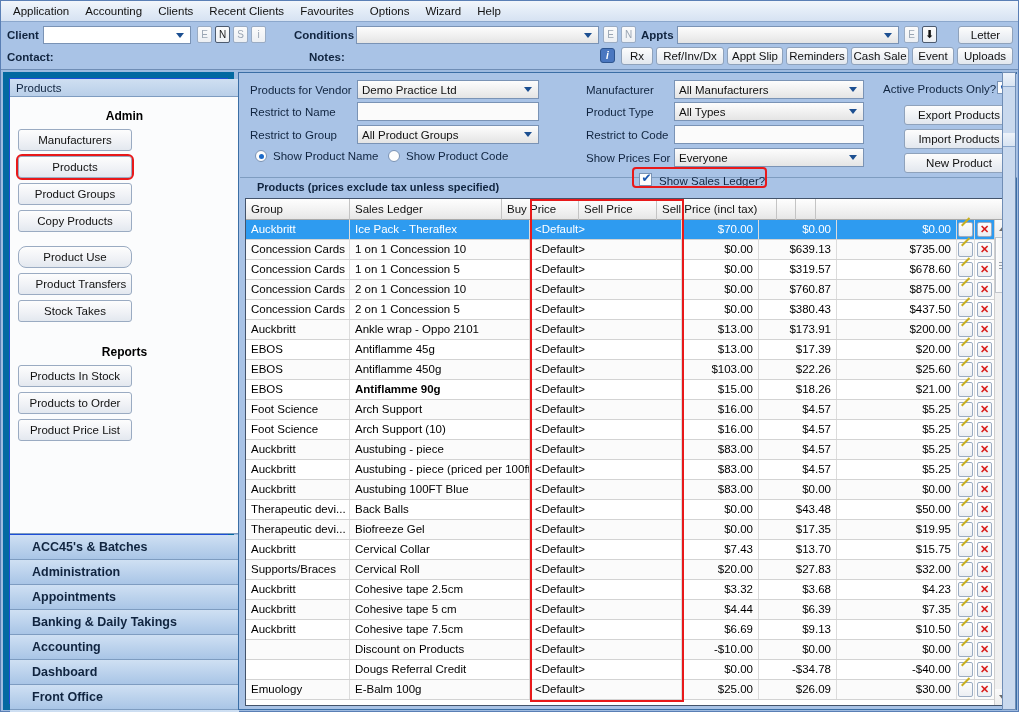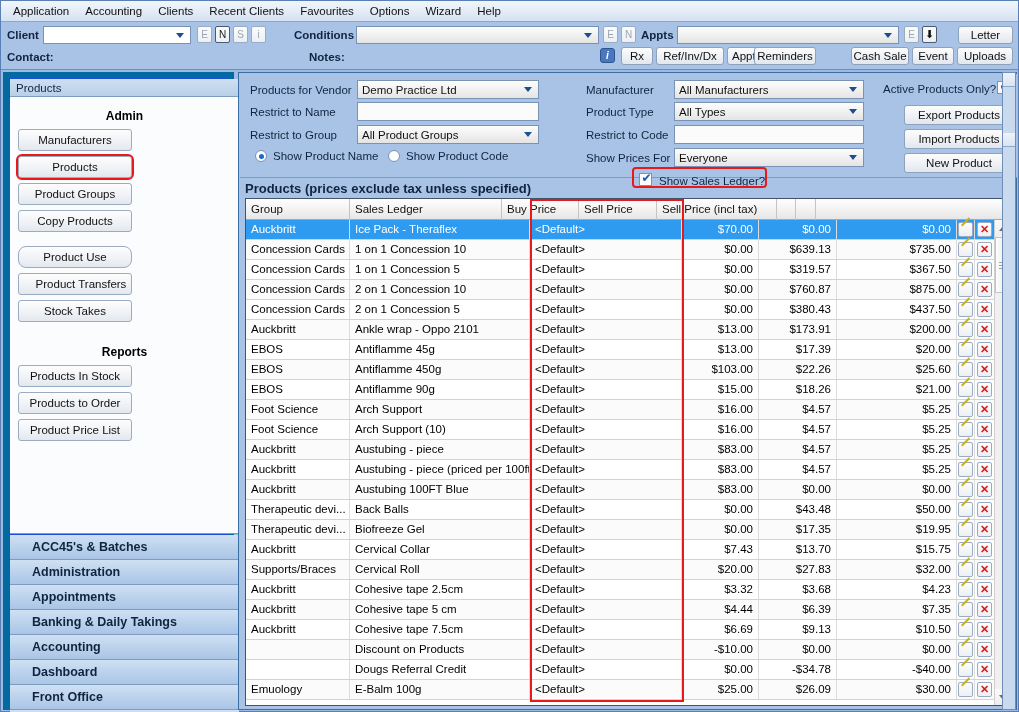--- a/index.html
+++ b/index.html
@@ -148,22 +148,22 @@
   .chk.on::after {
     content:"✔"; position:absolute; left:0px; top:-3px;
     font-size:12px; color:#1b57b0; line-height:15px; width:13px; text-align:center;
   }
   .redring {
     position:absolute; border:2px solid #e8191a; border-radius:4px;
     pointer-events:none;
   }
 
   .grid-title {
-    position:absolute; left:6px; top:108px;
-    font-weight:bold; font-size:13px; color:#10243f;
+    position:absolute; left:18px; top:108px;
+    font-weight:bold; font-size:11px; color:#10243f;
   }
 
   
   .grid {
     position:absolute; left:6px; top:125px; width:766px; height:508px;
     background:#ffffff; border:1px solid #43536b; overflow:hidden;
   }
   .ghead {
     position:absolute; left:0; top:0; width:766px; height:21px;
     background: linear-gradient(to bottom,#fefefe,#f1f1f1 60%,#e6e6e6);
@@ -295,21 +295,21 @@
     </div>
     <div class="sqbtn" style="left:903px; top:4px;">E</div>
     <div class="sqbtn dlbtn active" style="left:921px; top:4px;">⬇</div>
 
     <div class="pbtn" style="left:957px; top:4px; width:55px;">Letter</div>
 
     <div class="infobadge" style="left:599px; top:26px;">i</div>
     <div class="pbtn" style="left:620px; top:25px; width:32px;">Rx</div>
     <div class="pbtn" style="left:655px; top:25px; width:68px;">Ref/Inv/Dx</div>
     <div class="pbtn" style="left:726px; top:25px; width:56px;">Appt Slip</div>
-    <div class="pbtn" style="left:753px; top:25px; width:62px;">Reminders</div>
+    <div class="pbtn" style="left:785px; top:25px; width:62px;">Reminders</div>
     <div class="pbtn" style="left:850px; top:25px; width:58px;">Cash Sale</div>
     <div class="pbtn" style="left:911px; top:25px; width:42px;">Event</div>
     <div class="pbtn" style="left:956px; top:25px; width:56px;">Uploads</div>
   </div>
 
   <div class="sidebar">
     <div class="side-title">Products</div>
 
     <div class="side-panel">
       <div class="side-h" style="top:12px;">Admin</div>
@@ -443,21 +443,21 @@
             <div class="iconcell" style="width: 20px;">
               <span class="minibtn del">✕</span>
             </div>
           </div>
           <div class="row">
             <div class="cell" style="width: 104px;">Concession Cards</div>
             <div class="cell" style="width: 180px;">1 on 1 Concession 5</div>
             <div class="cell" style="width: 152px;">&lt;Default&gt;</div>
             <div class="cell num" style="width: 77px;">$0.00</div>
             <div class="cell num" style="width: 78px;">$319.57</div>
-            <div class="cell num" style="width: 120px;">$367.50</div>
+            <div class="cell num" style="width: 120px;">$678.60</div>
             <div class="iconcell">
               <span class="minibtn">
                 <span class="pencil"></span>
               </span>
             </div>
             <div class="iconcell" style="width: 20px;">
               <span class="minibtn del">✕</span>
             </div>
           </div>
           <div class="row alt">
@@ -535,21 +535,21 @@
               <span class="minibtn">
                 <span class="pencil"></span>
               </span>
             </div>
             <div class="iconcell" style="width: 20px;">
               <span class="minibtn del">✕</span>
             </div>
           </div>
           <div class="row">
             <div class="cell" style="width: 104px;">EBOS</div>
-            <div class="cell" style="width: 180px;">Antiflamme 90g</div>
+            <div class="cell" style="width: 180px; font-weight: bold;">Antiflamme 90g</div>
             <div class="cell" style="width: 152px;">&lt;Default&gt;</div>
             <div class="cell num" style="width: 77px;">$15.00</div>
             <div class="cell num" style="width: 78px;">$18.26</div>
             <div class="cell num" style="width: 120px;">$21.00</div>
             <div class="iconcell">
               <span class="minibtn">
                 <span class="pencil"></span>
               </span>
             </div>
             <div class="iconcell" style="width: 20px;">

